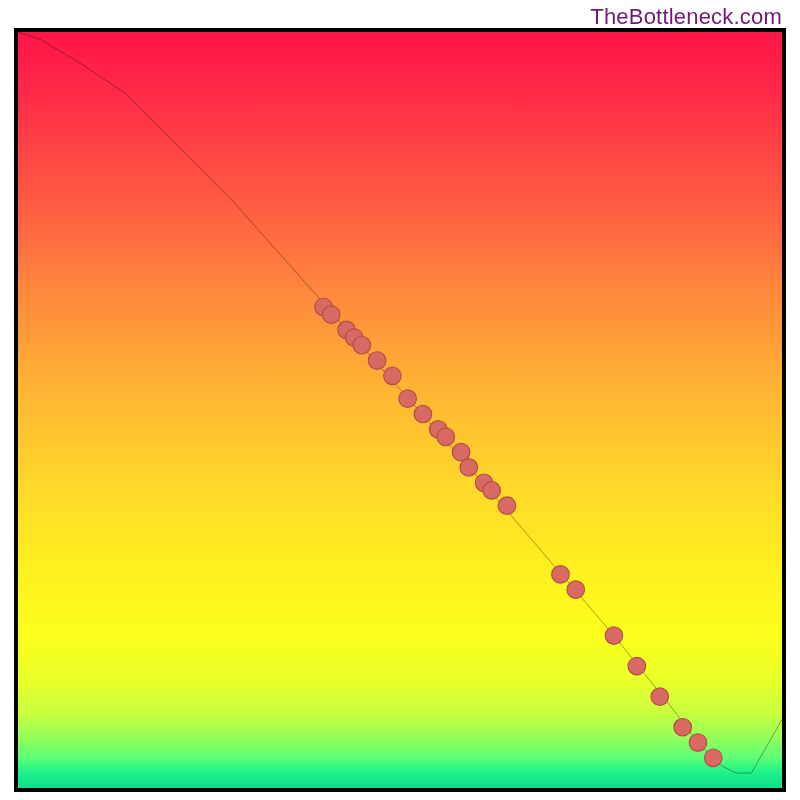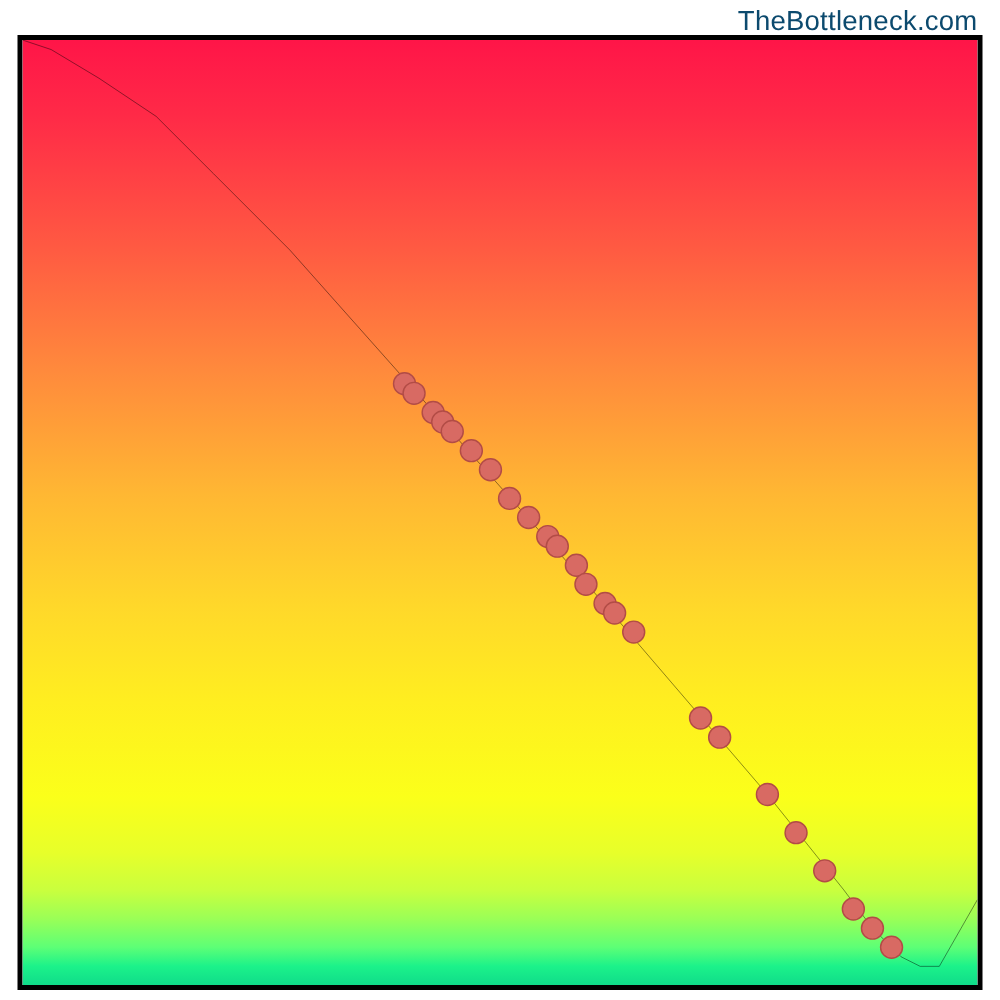--- a/index.html
+++ b/index.html
@@ -44,21 +44,21 @@
     );
   }
   .curve-layer {
     position: absolute;
     inset: 0;
   }
   .watermark {
     position: absolute;
     top: 4px;
     right: 18px;
-    color: #0c4a6e;
+    color: #701a75;
     font-size: 22px;
     letter-spacing: 0.2px;
     font-weight: 500;
     user-select: none;
   }
 </style>
 </head>
 <body>
 
 <div class="watermark">TheBottleneck.com</div>

